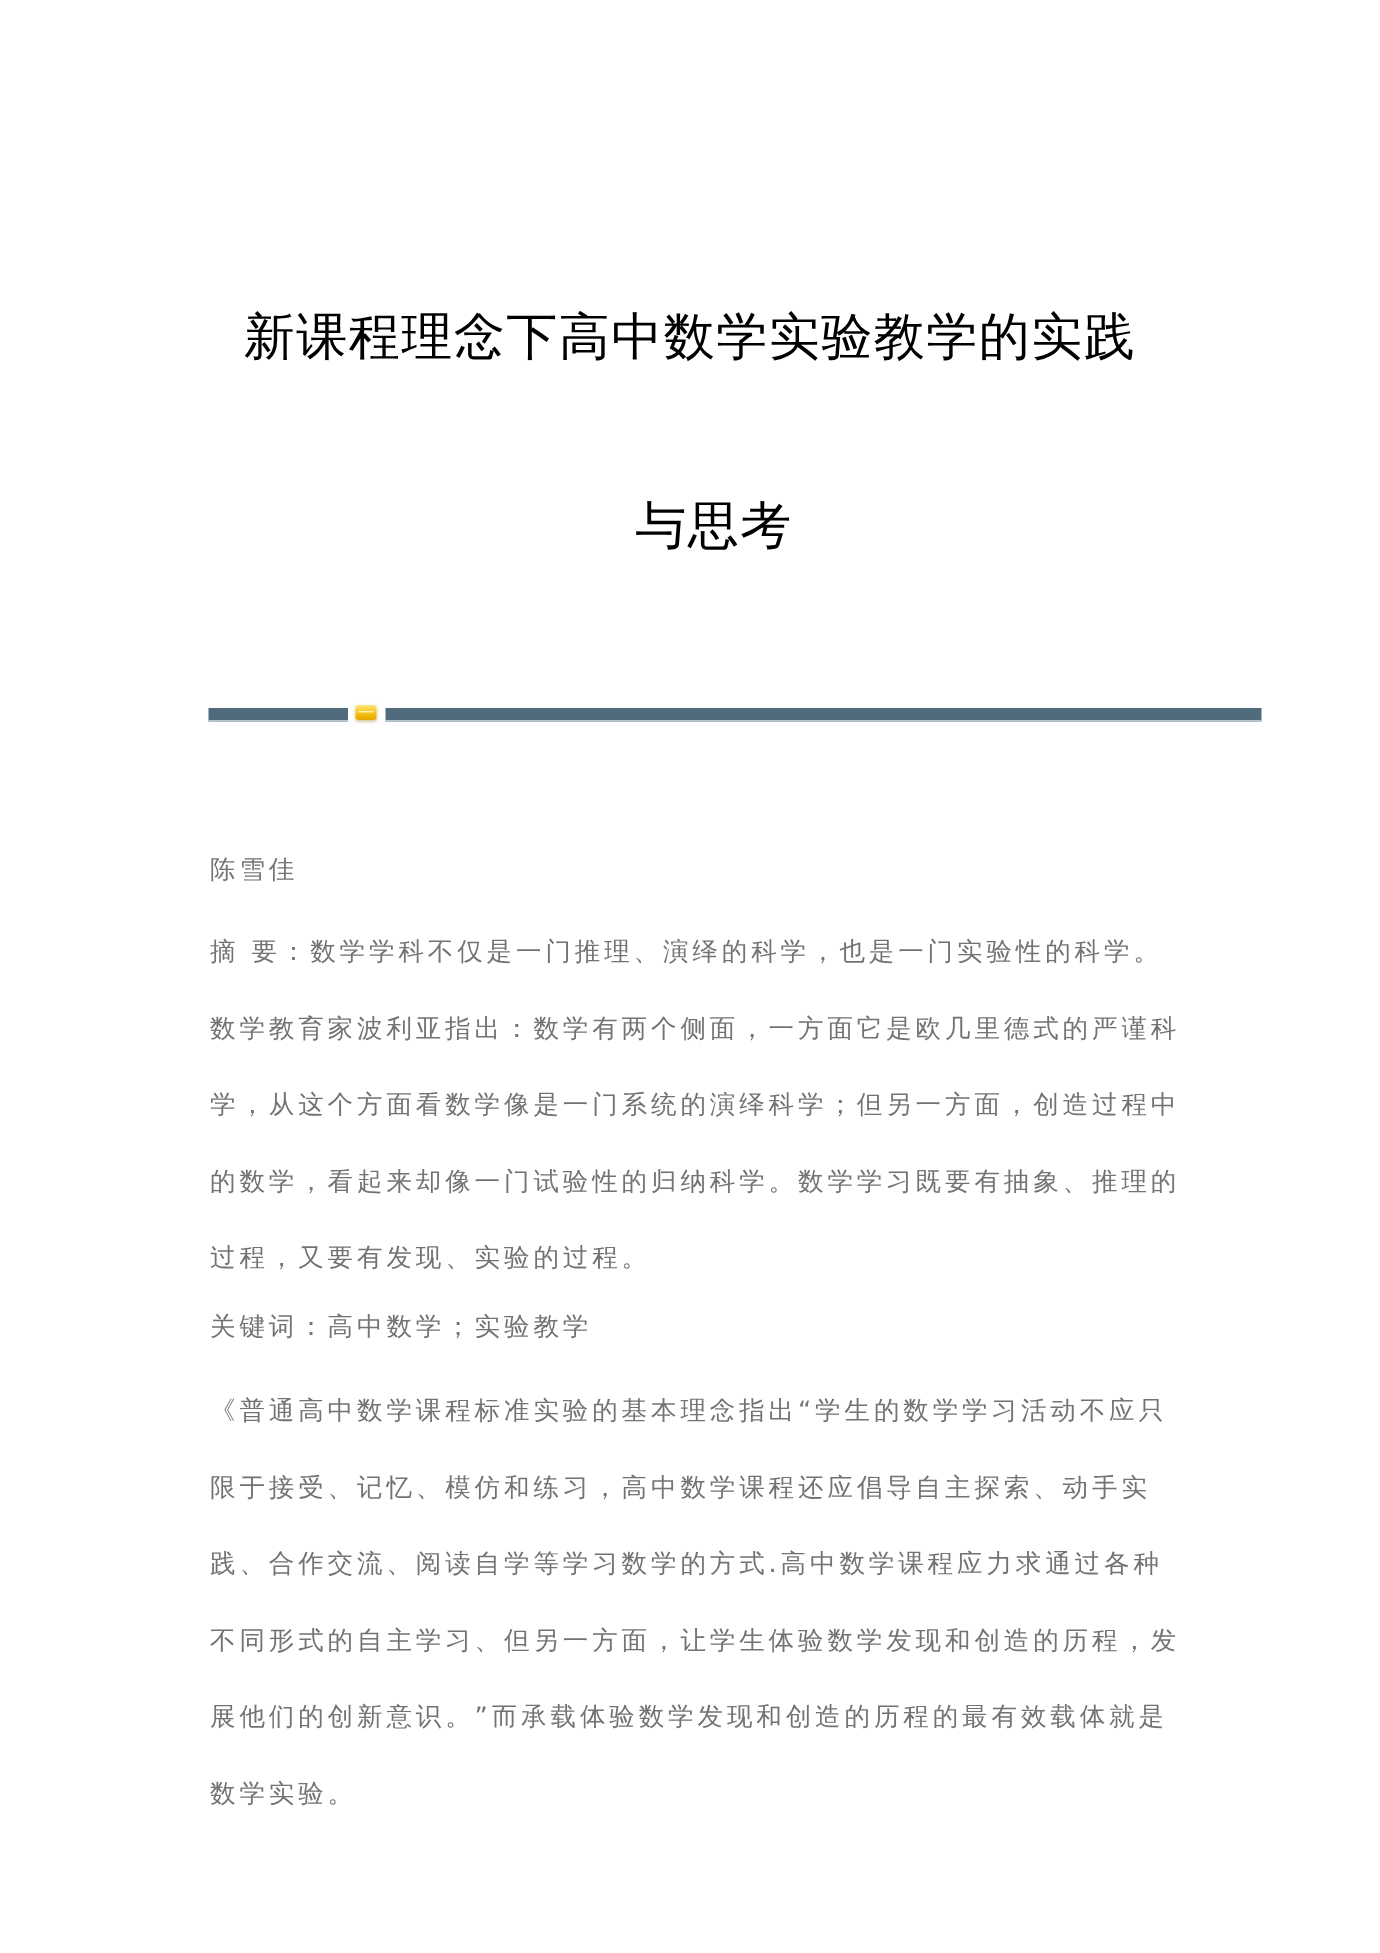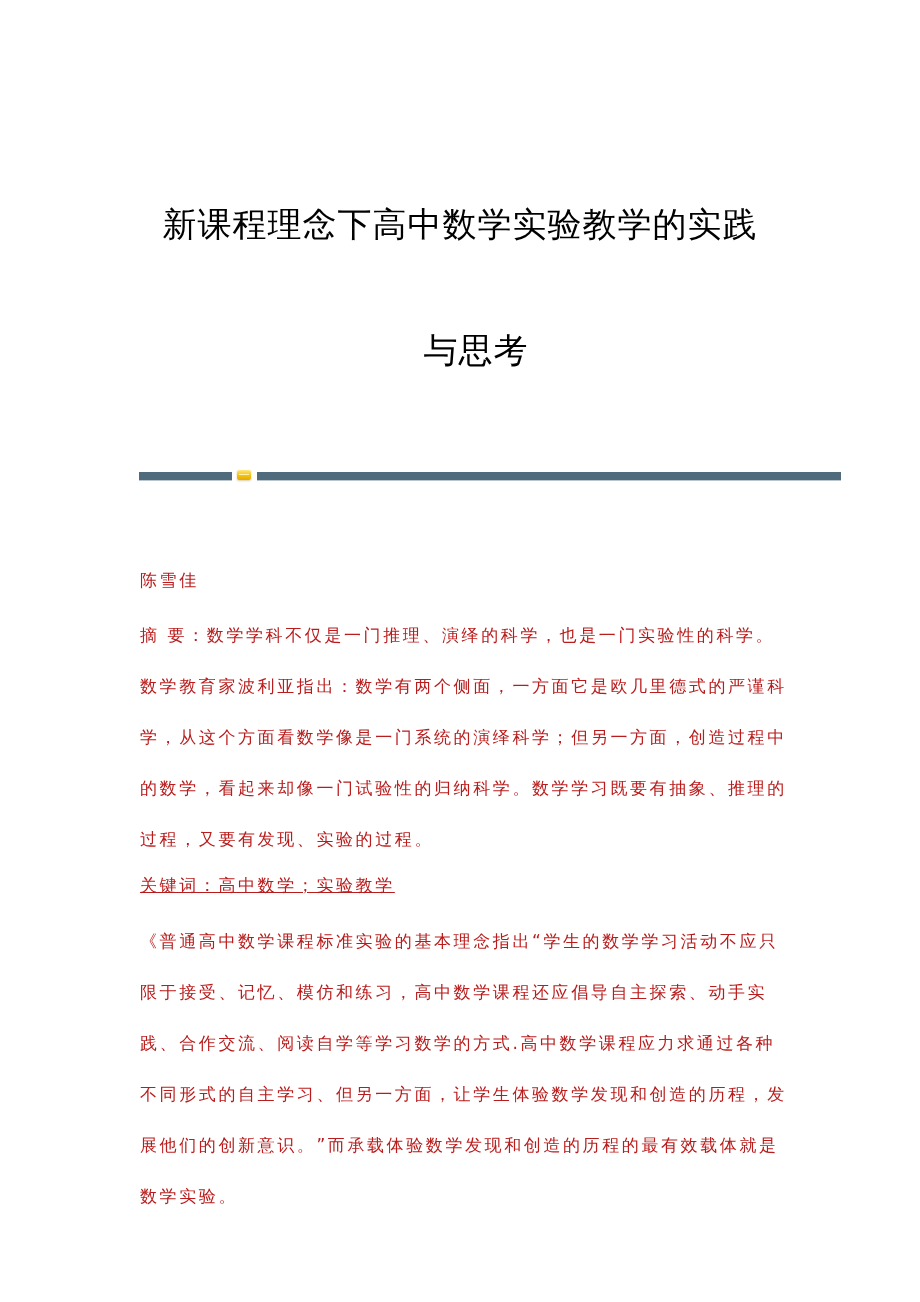--- a/index.html
+++ b/index.html
@@ -74,26 +74,26 @@
       border-bottom: 1px solid #b9c6cd;
     }
 
     .body-text {
       position: absolute;
       left: 140px;
       width: 650px;
       font-size: 17px;
       line-height: 51px;
       letter-spacing: 2.6px;
-      color: #b91c1c;
+      color: #737373;
       margin: 0;
     }
     .author { top: 555px; }
     .abstract { top: 610px; }
-    .keywords { top: 860px; text-decoration: underline; }
+    .keywords { top: 860px; }
     .para1 { top: 916px; }
   </style>
 </head>
 <body>
 
 <h1 class="title title-line1">新课程理念下高中数学实验教学的实践</h1>
 <h1 class="title title-line2">与思考</h1>
 
 <div class="divider">
   <div class="seg-left"></div>

